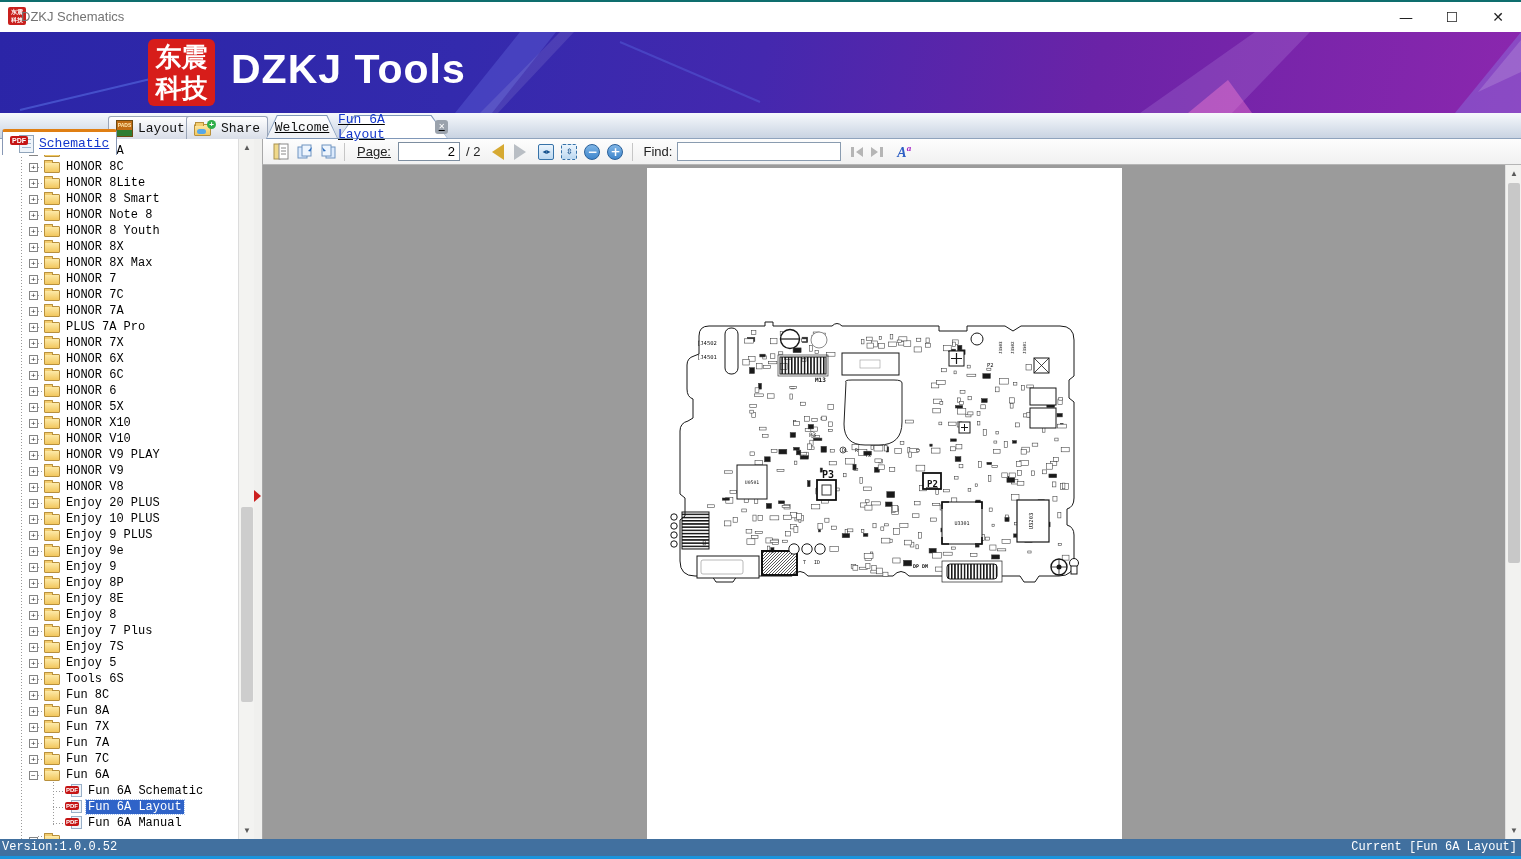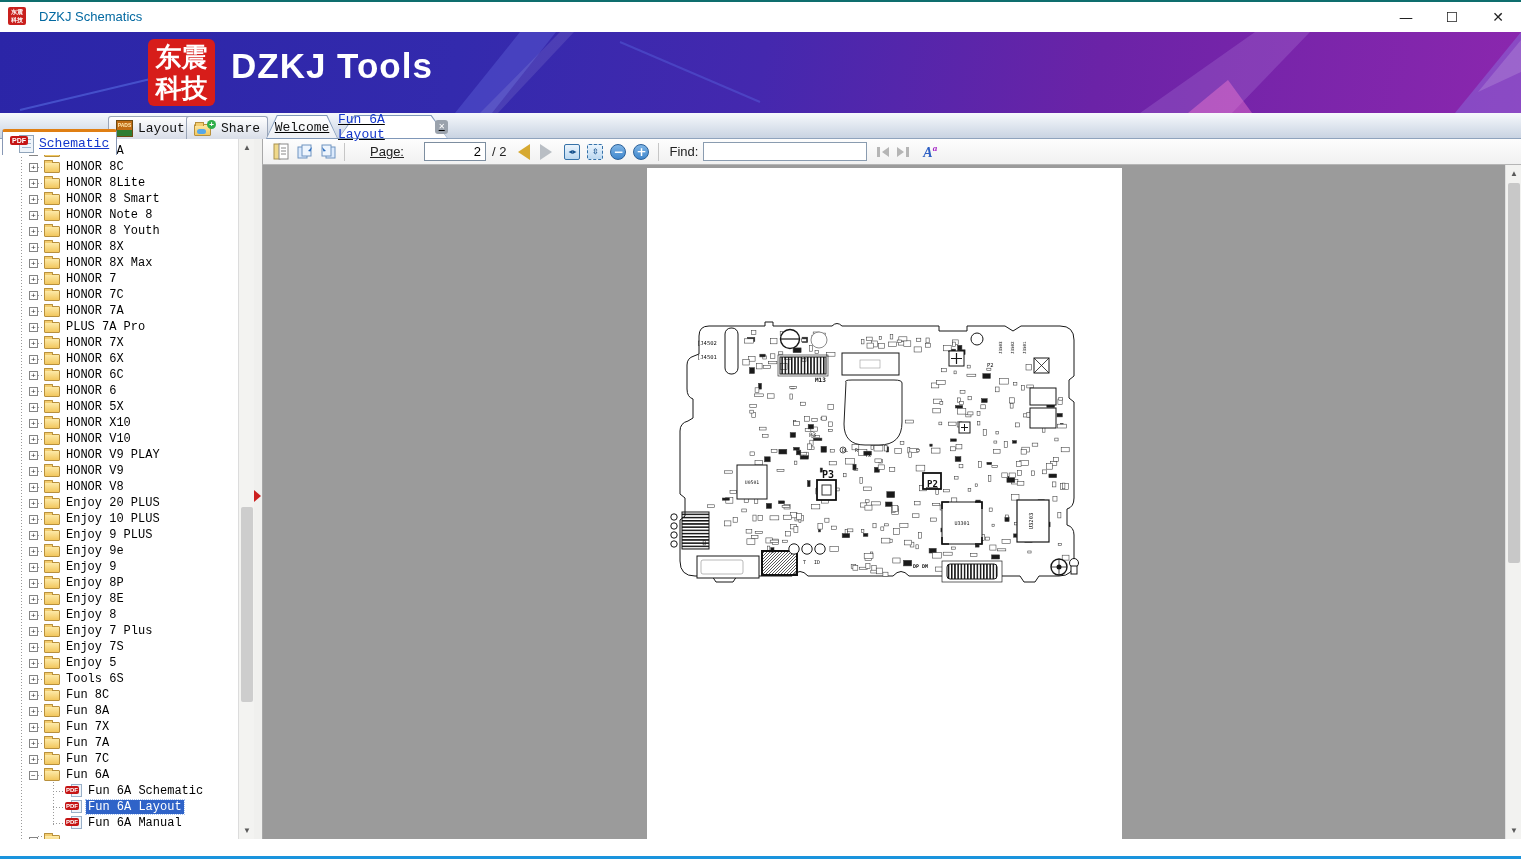--- a/index.html
+++ b/index.html
@@ -4,34 +4,34 @@
 <style>
   html,body{margin:0;padding:0;background:#555;}
   *{box-sizing:border-box;}
   #app{position:relative;width:1521px;height:859px;background:#fff;overflow:hidden;
        font-family:"Liberation Sans",sans-serif;border-top:2px solid #0e6e6e;}
 
   
   .titlebar{position:absolute;left:0;top:0;width:100%;height:30px;background:#ffffff;}
   .appicon{position:absolute;left:8px;top:5px;width:18px;height:18px;background:#c9201d;border-radius:2px;
            color:#fff;font-size:6px;line-height:8px;text-align:center;font-weight:bold;padding-top:1px;}
-  .wtitle{position:absolute;left:39px;top:7px;font-size:13px;color:#0369a1;}
+  .wtitle{position:absolute;left:21px;top:7px;font-size:13px;color:#737373;}
   .wbtns{position:absolute;right:0;top:0;height:30px;display:flex;}
   .wbtn{width:46px;height:30px;display:flex;align-items:center;justify-content:center;
         font-size:14px;color:#222;font-family:"DejaVu Sans",sans-serif;}
 
   
   .banner{position:absolute;left:0;top:30px;width:100%;height:81px;
     background:linear-gradient(100deg,#2b25a7 0%,#332aad 30%,#4428ae 50%,#6b23a7 72%,#8b27ae 100%);
     overflow:hidden;}
   .banner svg.deco{position:absolute;inset:0;}
   .blogo{position:absolute;left:148px;top:7px;width:67px;height:67px;background:#d71d1a;border-radius:6px;
          color:#fff;font-weight:bold;font-size:26px;line-height:31px;text-align:center;padding-top:3px;
          font-family:"DejaVu Sans",sans-serif;}
-  .bbrand{position:absolute;left:231px;top:14px;font-size:35px;font-weight:bold;color:#fff;letter-spacing:1px;}
+  .bbrand{position:absolute;left:231px;top:14px;font-size:41px;font-weight:bold;color:#fff;letter-spacing:1px;}
   .bsub{position:absolute;right:112px;top:24px;font-size:27px;color:#efeaf8;text-shadow:1px 1px 3px rgba(0,0,0,.45);}
 
   
   .tabbar{position:absolute;left:0;top:111px;width:100%;height:26px;
     background:linear-gradient(#f6f9fc,#c9d3e2);border-bottom:1px solid #8fa3bd;}
   .mtab{position:absolute;top:3px;height:23px;border:1px solid #9aa5b8;border-bottom:none;border-radius:3px 3px 0 0;
     background:linear-gradient(#fefefe,#d8dde8);display:flex;align-items:center;padding:0 7px;gap:5px;
     font-family:"Liberation Mono",monospace;font-size:13px;color:#111;}
   .mtab.active{top:16px;height:26px;background:#fff;border-color:#8898b5;border-top:3px solid #e07f13;
     color:#1336cc;z-index:3;text-decoration:underline;}
@@ -507,21 +507,21 @@
       </span>
       <div style="width:4px;"></div>
       <span class="tbico">
         <svg width="18" height="18">
             <rect x="6" y="4" width="9" height="11" fill="#dceafc" stroke="#6f93c0"></rect>
             <rect x="2" y="2" width="9" height="11" fill="#eef5fd" stroke="#6f93c0"></rect>
             <path d="M6 8 l-4 -4 l1.5 4.5 z" fill="#2d6fc0"></path>
           </svg>
       </span>
       <span class="tbsep"></span>
-      <span style="margin:0 20px;text-decoration:underline;">Page:</span>
+      <span style="margin:0 7px;text-decoration:underline;">Page:</span>
       <input class="pageinput" value="2" style="">
       <span style="margin:0 6px;">/ 2</span>
       <span class="tri prev" style="margin-left:6px;"></span>
       <span class="tri next" style="margin-left:10px;"></span>
       <span class="bluebox" style="margin-left:12px;">◂▸</span>
       <span class="bluebox" style="margin-left:7px;border-style:dashed;">⇳</span>
       <span class="bluecirc" style="margin-left:7px;">−</span>
       <span class="bluecirc" style="margin-left:7px;">+</span>
       <span class="tbsep" style="margin-left:9px;"></span>
       <span style="margin:12px 5px;">Find:</span>
@@ -989,14 +989,18 @@
           </svg>
       </div>
       <div class="vscroll">
         <div class="sarrow" style="top:0;">▲</div>
         <div class="sthumb" style="top:18px;height:380px;background:#c8c8c8;"></div>
         <div class="sarrow" style="bottom:0;">▼</div>
       </div>
     </div>
   </div>
 
+  <div class="statusbar">
+    <span class="sl">Version:1.0.0.52</span>
+    <span class="sr">Current [Fun 6A Layout]</span>
+  </div>
   <div class="bstrip"></div>
 </div>
 
 </body></html>

